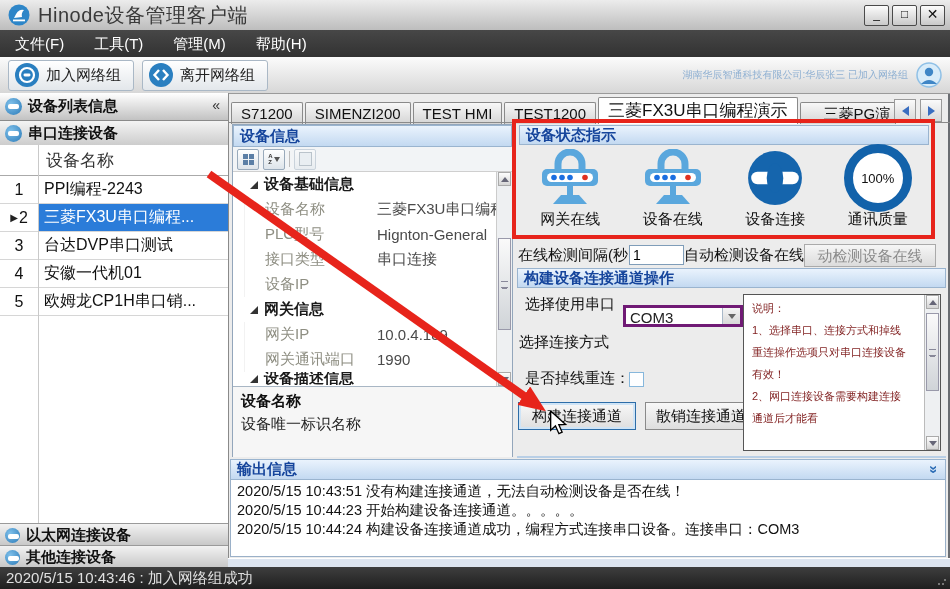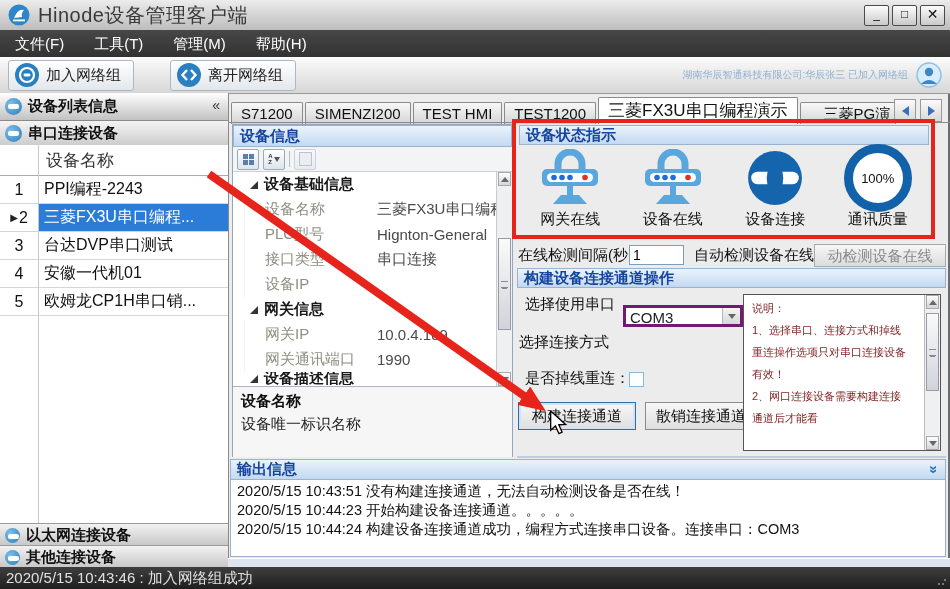--- a/index.html
+++ b/index.html
@@ -9,21 +9,21 @@
   .titlebar{position:absolute;left:0;top:0;width:950px;height:30px;background:linear-gradient(#ececec,#bdbdbd);border-bottom:1px solid #9a9a9a;display:flex;align-items:center;}
   .app-logo{width:22px;height:22px;margin:0 8px 0 8px;}
   .app-title{font-size:20px;color:#3a3a3a;letter-spacing:.5px;}
   .winbtns{position:absolute;right:5px;top:5px;display:flex;}
   .winbtn{width:23px;height:19px;margin-left:3px;background:linear-gradient(#fcfcfc,#c9c9c9);border:1px solid #4a4a4a;border-radius:2px;font-size:12px;line-height:17px;text-align:center;color:#111;}
   .winbtn.close{font-size:14px;}
   
   .menubar{position:absolute;left:0;top:30px;width:950px;height:27px;background:linear-gradient(#474747,#323232);display:flex;align-items:center;}
   .menu-item{color:#fff;font-size:15px;padding:0 15px;line-height:27px;}
   
-  .toolbar{position:absolute;left:0;top:57px;width:950px;height:36px;background:linear-gradient(#fbfbfb,#d7d7d7);border-bottom:1px solid #9a9a9a;display:flex;align-items:center;gap:28px;}
+  .toolbar{position:absolute;left:0;top:57px;width:950px;height:36px;background:linear-gradient(#fbfbfb,#d7d7d7);border-bottom:1px solid #9a9a9a;display:flex;align-items:center;}
   .tb-btn{display:flex;align-items:center;gap:6px;height:29px;margin-left:8px;padding:0 12px 0 5px;font-size:15px;color:#222;background:linear-gradient(#ffffff,#e3e7eb);border:1px solid #aab8c6;border-radius:3px;}
   .tb-user{position:absolute;right:42px;top:0;height:36px;display:flex;align-items:center;font-size:10px;color:#8fb0d2;}
   .tb-avatar{position:absolute;right:8px;top:5px;width:26px;height:26px;}
   
   .sidebar{position:absolute;left:0;top:93px;width:228px;height:474px;background:#fff;border-right:1px solid #8a8a8a;}
   .sb-header{height:27px;background:linear-gradient(#ffffff,#c2c2c2);border-bottom:1px solid #8a8a8a;display:flex;align-items:center;}
   .sb-header .txt{font-size:15px;font-weight:bold;color:#111;}
   .sb-collapse{position:absolute;right:8px;font-size:14px;color:#333;top:4px;}
   .sb-section{height:25px;background:linear-gradient(#f4f4f4,#cbcbcb);border-bottom:1px solid #9a9a9a;display:flex;align-items:center;}
   .sb-section .txt{font-size:15px;font-weight:bold;color:#111;}
@@ -89,21 +89,21 @@
   .st-header{position:absolute;left:519px;top:125px;width:410px;height:20px;}
   .indicators{position:absolute;left:519px;top:147px;width:410px;height:93px;display:flex;justify-content:space-around;align-items:flex-start;background:#ececec;}
   .ind{width:96px;text-align:center;}
   .ind .icon-wrap{height:62px;display:flex;align-items:center;justify-content:center;}
   .ind .lbl{font-size:15px;color:#111;margin-top:1px;}
   .donut{width:50px;height:50px;border-radius:50%;border:9px solid #1262aa;background:#fff;display:flex;align-items:center;justify-content:center;box-sizing:content-box;}
   .donut .pct{font-size:13px;color:#111;}
   
   .interval-row{position:absolute;left:518px;top:242px;width:430px;height:26px;display:flex;align-items:center;font-size:15px;color:#111;}
   .interval-input{width:50px;height:18px;border:1px solid #7f9db9;font-size:14px;font-family:inherit;padding:0 0 0 3px;margin-left:1px;}
-  .auto-lbl{margin-left:10px;white-space:nowrap;}
+  .auto-lbl{white-space:nowrap;}
   .auto-btn{margin-left:0;height:23px;width:132px;overflow:hidden;white-space:nowrap;color:#8a8a8a;background:linear-gradient(#f6f6f6,#dcdcdc);border:1px solid #aaa;font-size:15px;line-height:21px;padding:0 2px;flex:none;}
   
   .ch-header{position:absolute;left:517px;top:268px;width:429px;height:20px;}
   .ch-body{position:absolute;left:517px;top:288px;width:429px;height:170px;background:#ececec;border-bottom:2px solid #b9cfe6;box-sizing:border-box;}
   .ch-row{position:absolute;display:flex;align-items:center;font-size:15px;color:#111;}
   .combo{width:120px;height:22px;border:3px solid #701a75;background:#fff;display:flex;box-sizing:border-box;margin-top:12px;}
   .combo .val{flex:1;font-size:13.5px;line-height:20px;padding-left:4px;white-space:nowrap;overflow:hidden;color:#222;}
   .combo .btn{width:17px;background:linear-gradient(#f4f4f4,#d8d8d8);border-left:1px solid #a8b8c8;display:flex;align-items:center;justify-content:center;}
   .combo .btn i{width:0;height:0;border-left:4px solid transparent;border-right:4px solid transparent;border-top:5px solid #666;}
   .checkbox{width:13px;height:13px;border:1px solid #86b7dc;background:#fdfeff;}

